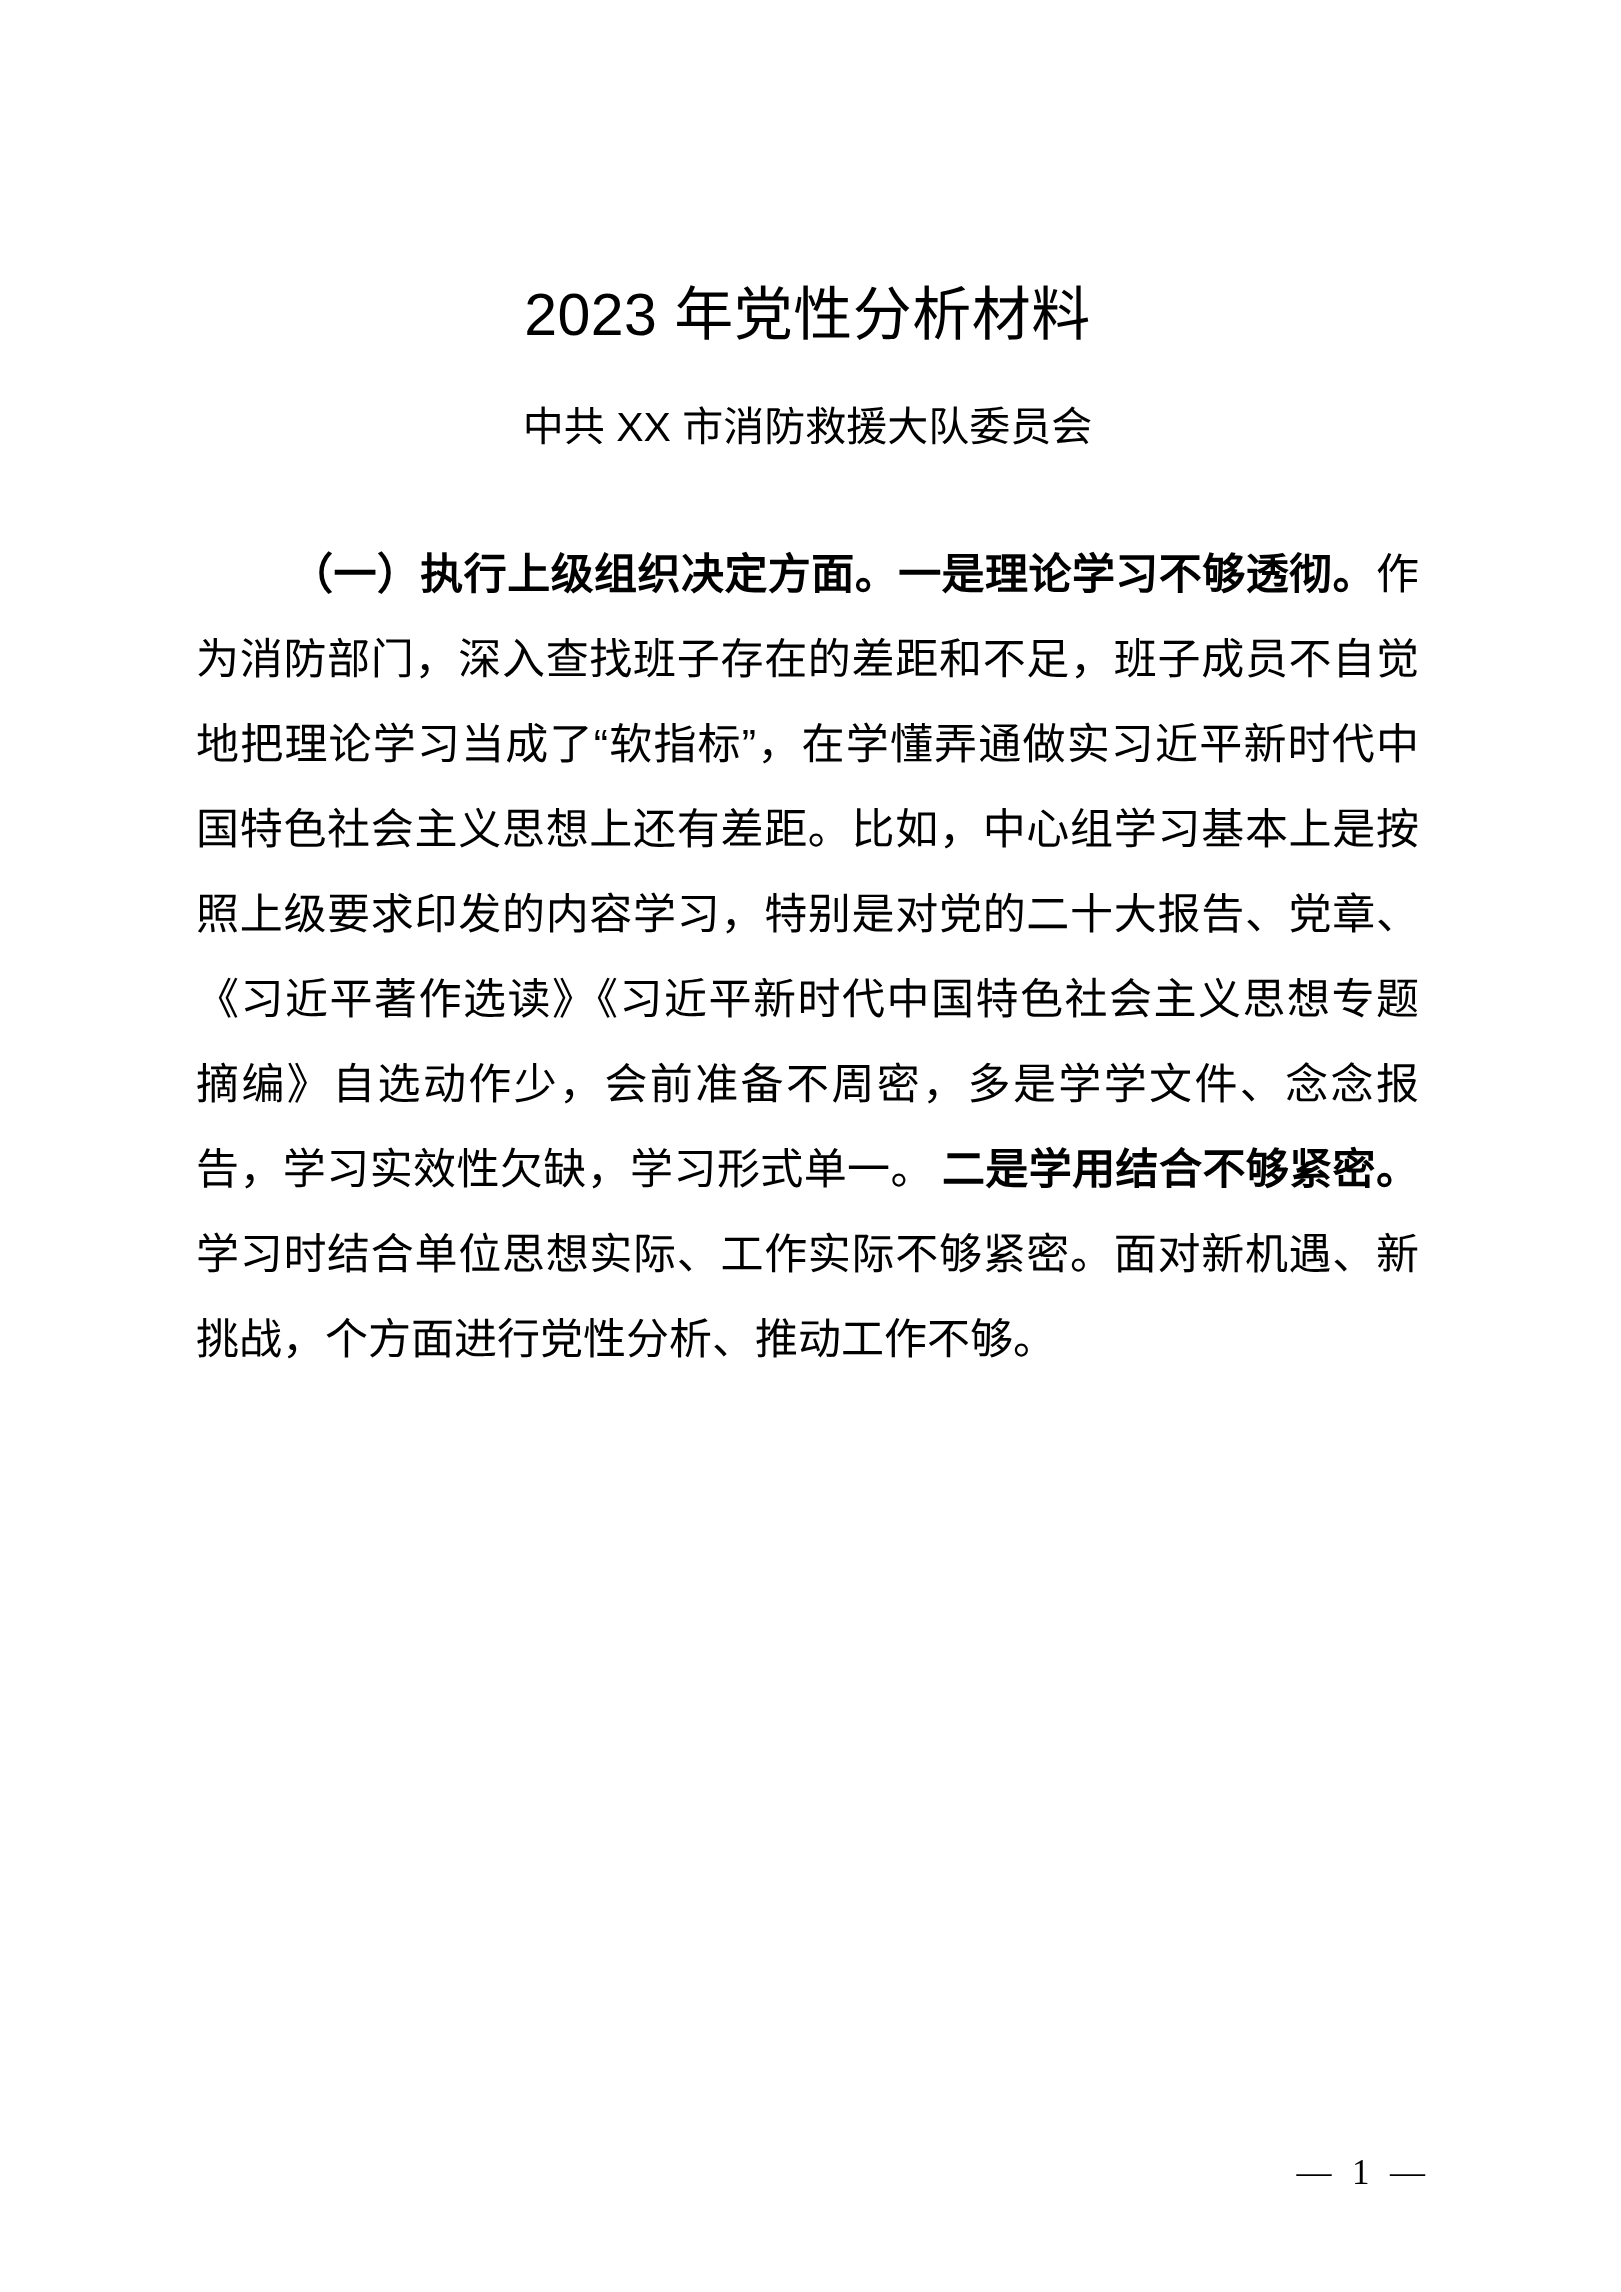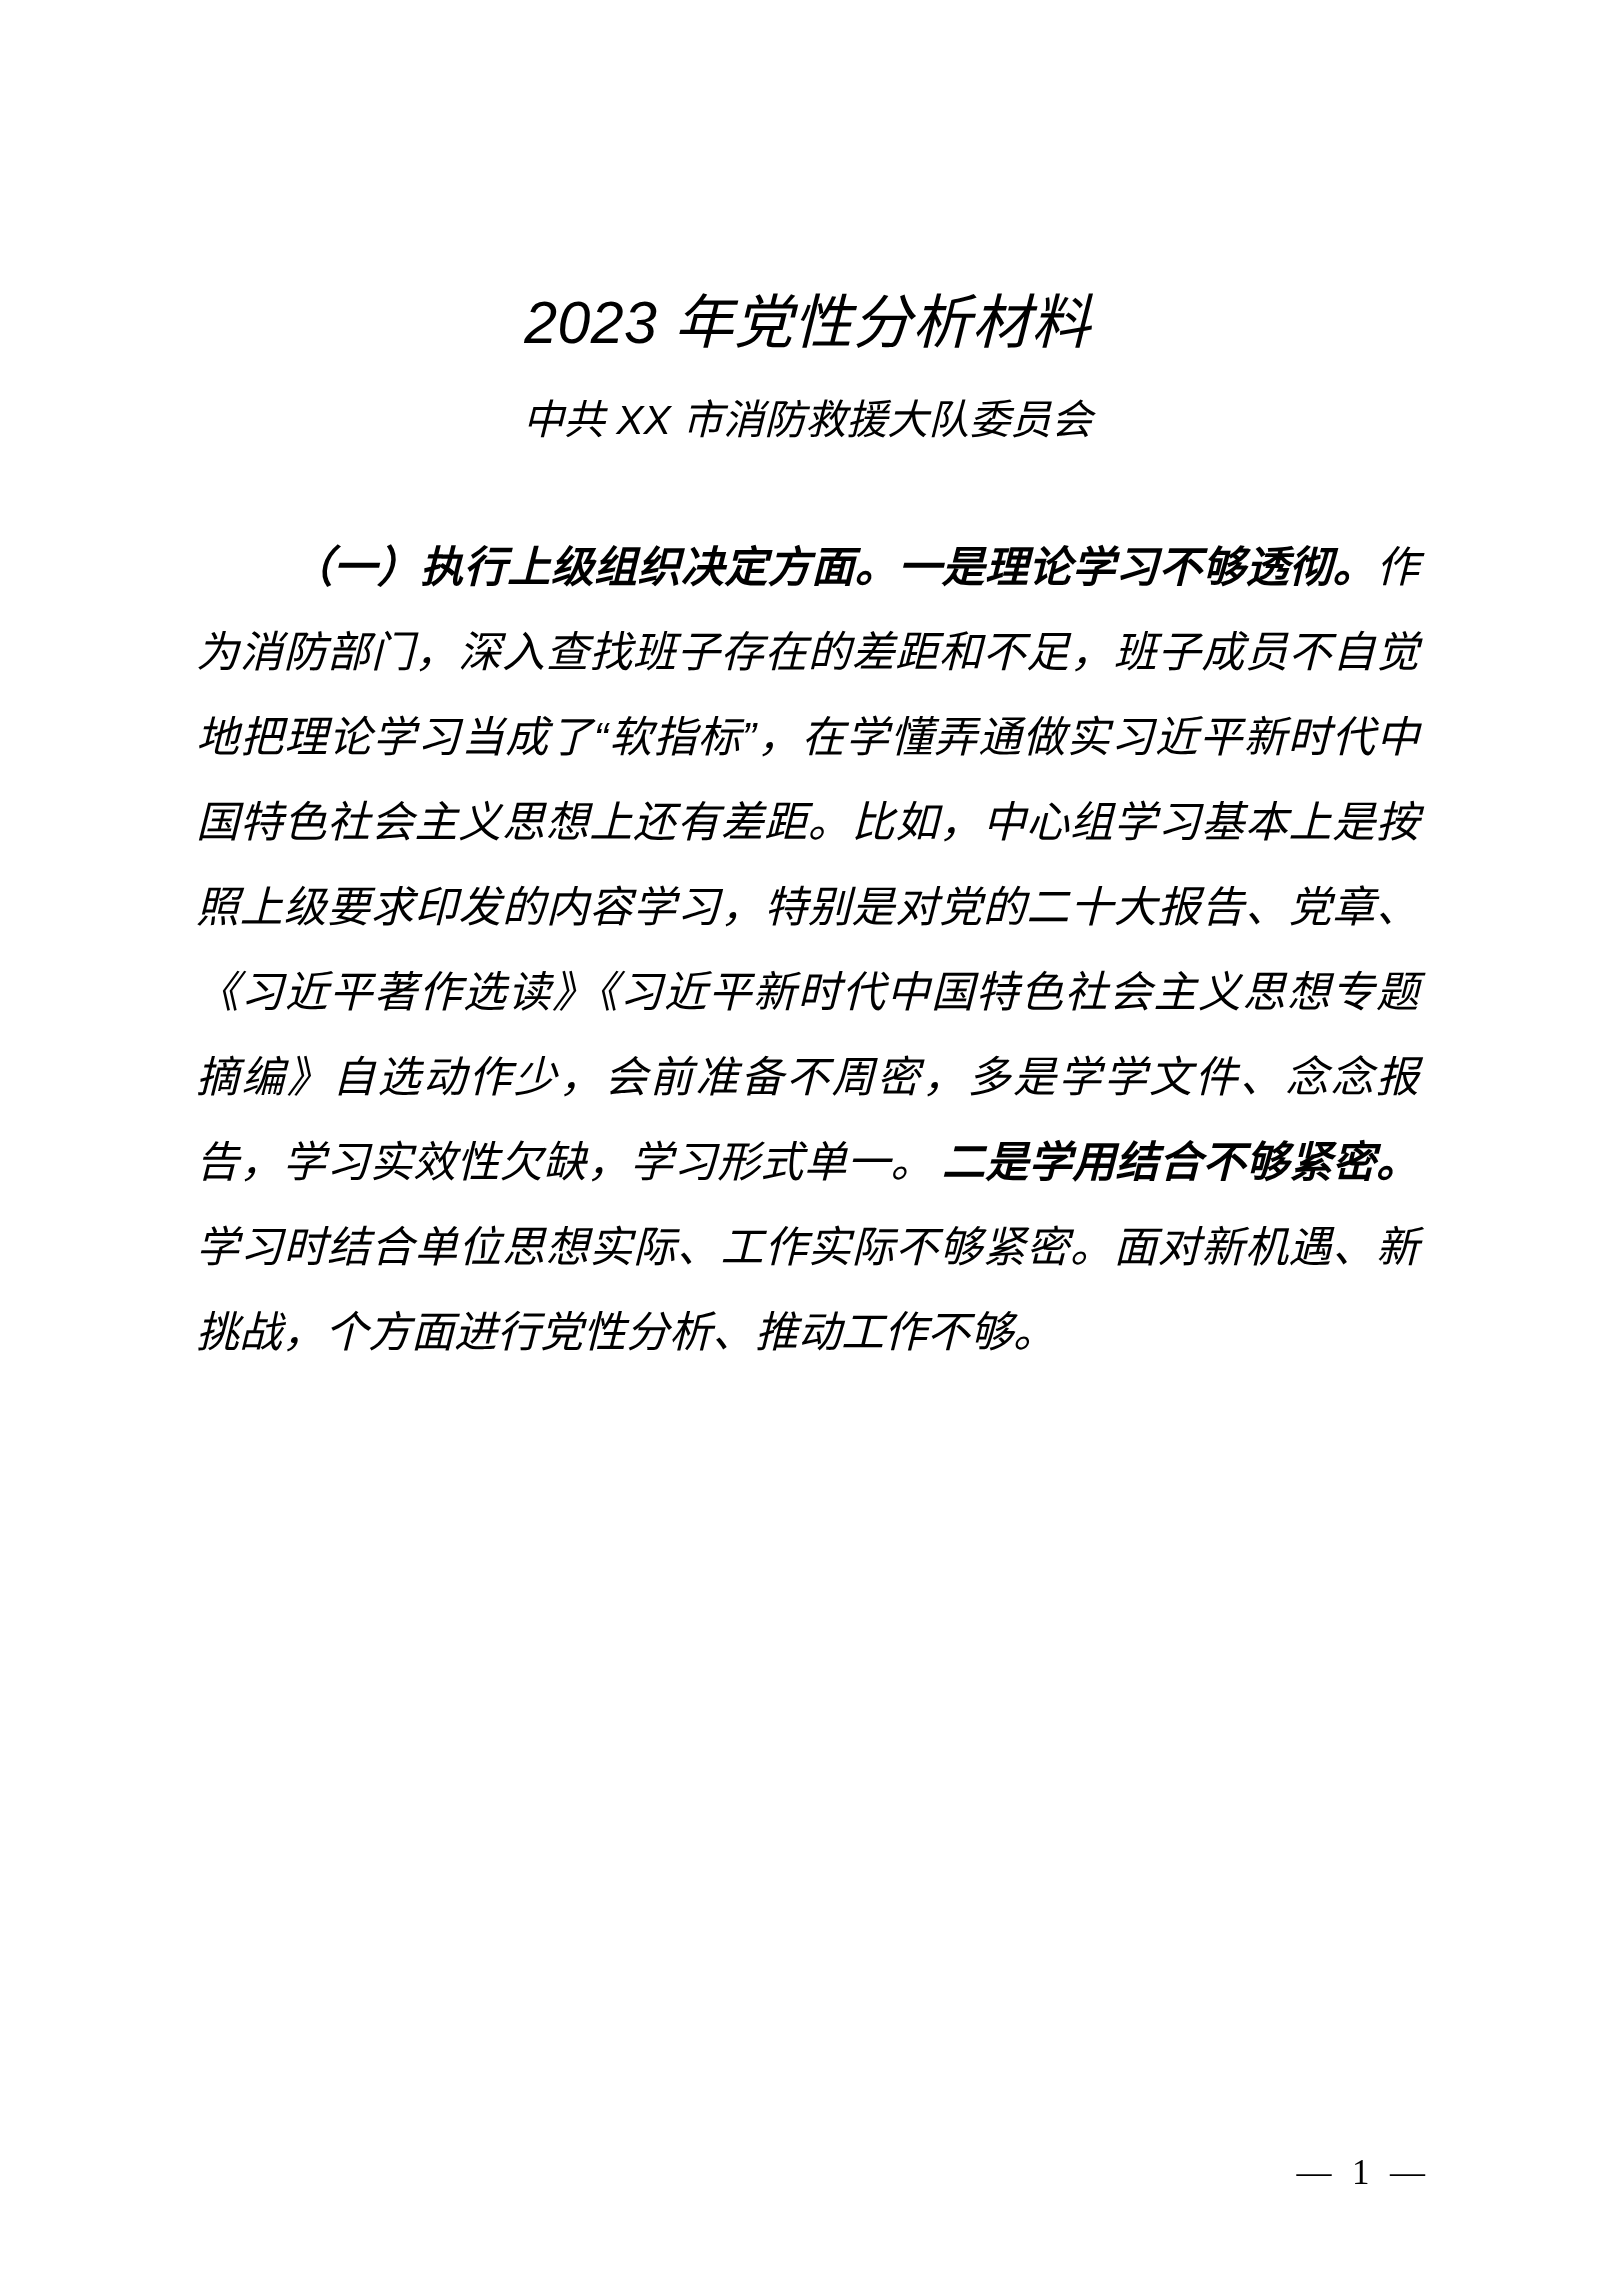--- a/index.html
+++ b/index.html
@@ -17,44 +17,43 @@
     width: 1621px;
     height: 2293px;
     margin: 0 auto;
     background: #ffffff;
     box-sizing: border-box;
     overflow: hidden;
   }
   .content {
     position: absolute;
     left: 196px;
-    top: 8px;
+    top: 0;
     width: 1223px;
-    font-style: italic;
   }
 
   
   .doc-title {
     font-family: "Liberation Sans", "DejaVu Sans", sans-serif;
     font-size: 59px;
     font-weight: 400;
     line-height: 1.0;
     text-align: center;
     letter-spacing: 0.5px;
     margin: 0;
     padding-top: 286px;
     white-space: nowrap;
   }
   .doc-subtitle {
     font-family: "Liberation Sans", "DejaVu Sans", sans-serif;
     font-size: 41px;
     font-weight: 400;
     line-height: 1.0;
     text-align: center;
-    margin: 0;
+    margin: 15px;
     padding-top: 47px;
     white-space: nowrap;
   }
 
   
   .body-block {
     margin-top: 84px;
   }
   p.para {
     font-family: "Liberation Sans", "DejaVu Sans", sans-serif;

